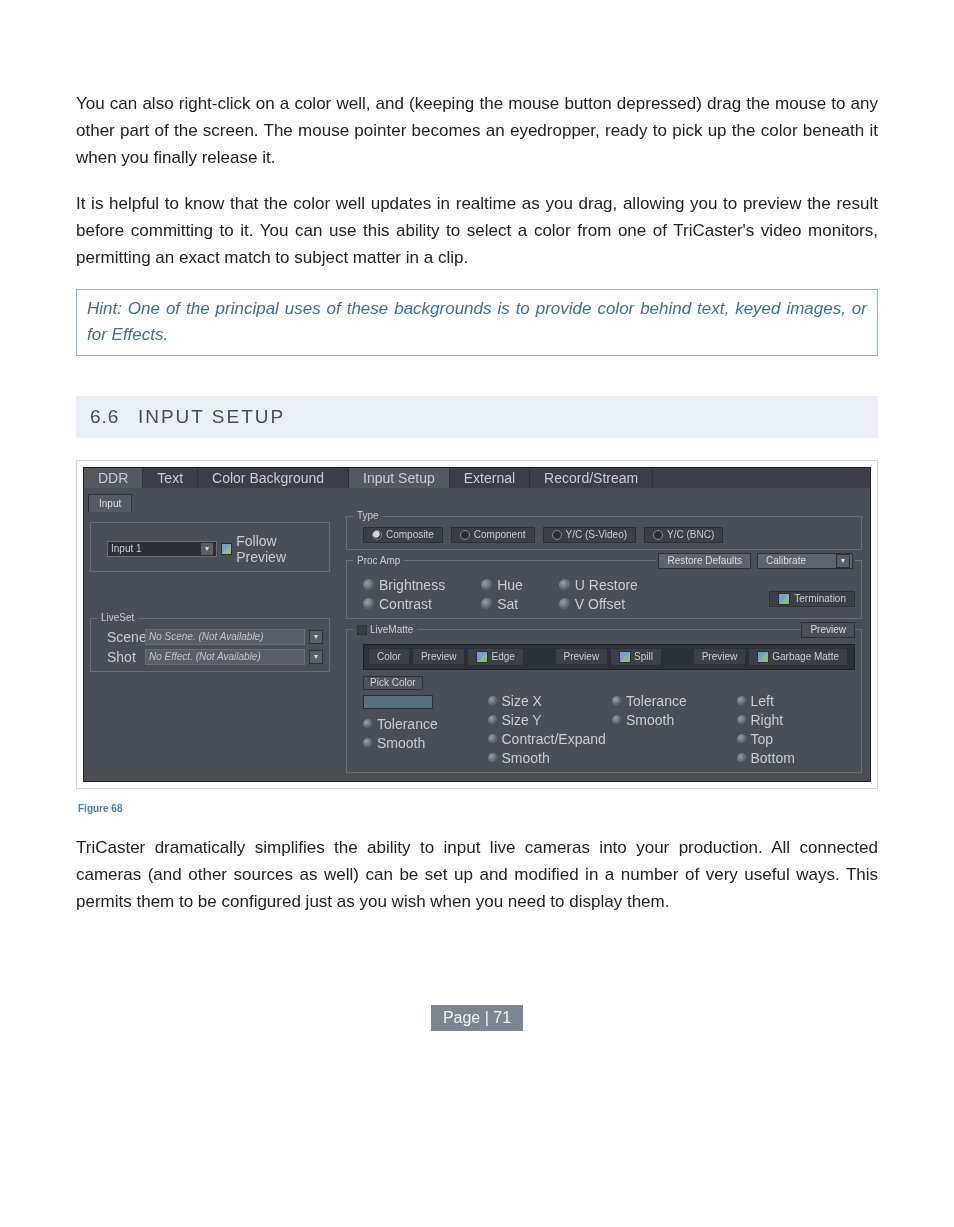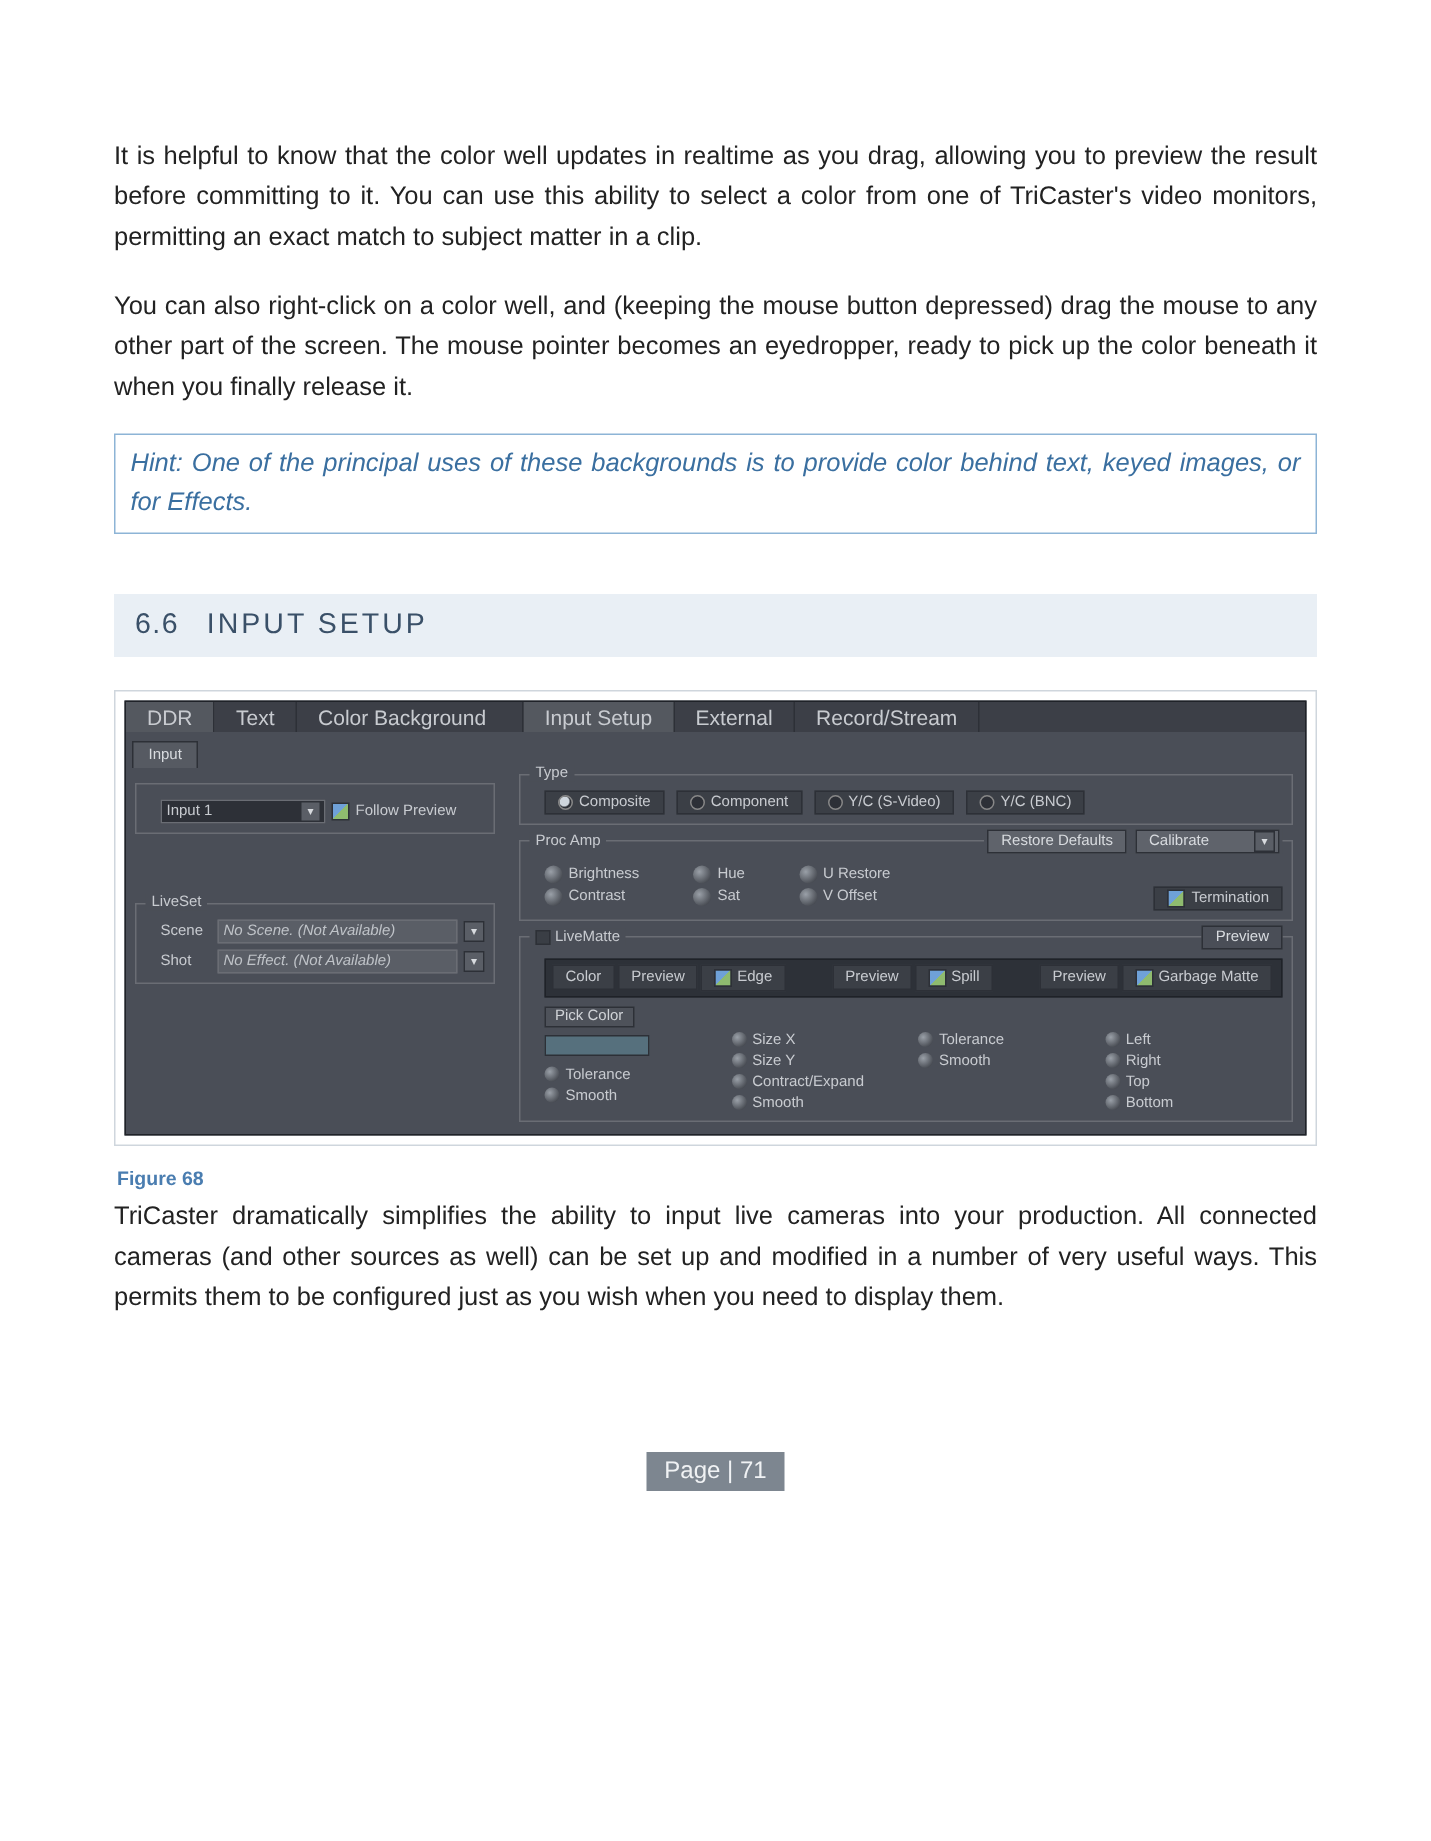--- a/index.html
+++ b/index.html
@@ -22,51 +22,51 @@
   .rightpane { flex: 1; padding: 6px 6px 6px 6px; display: flex; flex-direction: column; gap: 6px; }
   .subtabrow { display: flex; font-size: 10px; color: #b8bbc0; }
   .subtab { padding: 3px 10px; border: 1px solid #2d3037; border-bottom: none; background: #3f434a; margin-right: 0; }
   .subtab.active { background: #565a62; color: #d8dbdf; }
   .fieldset { border: 1px solid #6a6d74; margin: 2px 2px 2px 2px; position: relative; padding: 10px 6px 6px 16px; }
   .fieldset .legend { position: absolute; top: -7px; left: 6px; background: #4a4e57; font-size: 10px; color: #c8cbd0; padding: 0 4px; }
   .row { display: flex; align-items: center; gap: 4px; font-size: 10px; color: #c8cbd0; }
   .select { background: #2d3037; border: 1px solid #6a6d74; height: 16px; flex: 1; display: flex; align-items: center; justify-content: space-between; padding: 0 3px; color: #c8cbd0; gap: 31px; }
   .select .arrow { background: #5a5e66; width: 12px; height: 12px; display: flex; align-items: center; justify-content: center; color: #d8dbdf; font-size: 8px; }
   .chkimg { width: 12px; height: 12px; background: linear-gradient(135deg,#6fa1d8 0 50%,#8fbb6f 50% 100%); border: 1px solid #2d3037; }
-  .lbl { font-size: 10px; color: #c8cbd0; }
+  .lbl { font-size: 14px; color: #c8cbd0; }
   .linebtn { display: flex; align-items: center; gap: 4px; background: #3b3f46; border: 1px solid #2d3037; padding: 2px 8px; height: 16px; }
   .radio { width: 10px; height: 10px; border-radius: 50%; border: 1px solid #888; background: #2d3037; }
   .radio.on { background: radial-gradient(circle at 40% 40%, #cfd6dd 0 3px, #2d3037 4px); }
   .btn { background: #5f636b; border: 1px solid #2d3037; color: #d8dbdf; font-size: 10px; padding: 1px 8px; height: 16px; display: flex; align-items: center; }
   .knob { width: 12px; height: 12px; border-radius: 50%; background: radial-gradient(circle at 35% 35%, #9aa0a8, #2d3037); display: inline-block; }
   .knob.sm { width: 10px; height: 10px; }
   .knobrow { display: flex; align-items: center; gap: 4px; }
   .group-title-row { display: flex; align-items: center; justify-content: space-between; }
   .split-cols { display: flex; gap: 6px; }
   .split-cols > div { flex: 1; display: flex; flex-direction: column; gap: 3px; }
   .pickcolor { background: #56707d; height: 14px; border: 1px solid #2d3037; margin: 2px 0 4px 0; width: 70px; }
   .tinybtn { background: #4e525a; border: 1px solid #2d3037; font-size: 10px; color: #d0d3d7; padding: 1px 6px; height: 14px; display: inline-flex; align-items: center; }
   .tabstrip { display: flex; align-items: center; }
   .tabstrip .ttab { font-size: 10px; color: #c8cbd0; padding: 2px 8px; border: 1px solid #2d3037; background: #3b3f46; margin-right: 2px; }
   .tabstrip .ttab.withimg { display: flex; align-items: center; gap: 3px; }
   .tabstrip .spacer { flex: 1; }
   .darkstrip { background: #2d3138; padding: 3px 4px; border: 1px solid #1f2228; }
-  .caption { color: #4a7db0; font-size: 13px; font-weight: 600; margin: 8px 0 4px 2px; }
+  .caption { color: #4a7db0; font-size: 10px; font-weight: 600; margin: 8px 0 20px 2px; }
   .pagefoot { width: 100%; margin-top: 90px; display: flex; justify-content: center; }
   .pagefoot .box { background: #7d8690; color: #f0f2f4; font-size: 16px; padding: 4px 12px; }
   .italic { font-style: italic; }
   .dropdownarrow { width: 14px; height: 14px; background: #5a5e66; display: inline-flex; align-items: center; justify-content: center; color: #d8dbdf; font-size: 8px; border: 1px solid #2d3037; }
   .disabled-select { background: #5a5e66; color: #bfc3c8; font-style: italic; }
 </style>
 </head>
 <body>
 
 <div class="page">
+  <p class="body">You can also right-click on a color well, and (keeping the mouse button depressed) drag the mouse to any other part of the screen.  The mouse pointer becomes an eyedropper, ready to pick up the color beneath it when you finally release it.</p>
   <p class="body">It is helpful to know that the color well updates in realtime as you drag, allowing you to preview the result before committing to it.  You can use this ability to select a color from one of TriCaster's video monitors, permitting an exact match to subject matter in a clip.</p>
-  <p class="body">You can also right-click on a color well, and (keeping the mouse button depressed) drag the mouse to any other part of the screen.  The mouse pointer becomes an eyedropper, ready to pick up the color beneath it when you finally release it.</p>
   <div class="hint-box">
     <p>Hint: One of the principal uses of these backgrounds is to provide color behind text, keyed images, or for Effects.</p>
   </div>
 
   <div class="section-head">
     <span class="num">6.6</span>
     <span class="title">INPUT SETUP</span>
   </div>
 
   <div class="figure-wrap">

